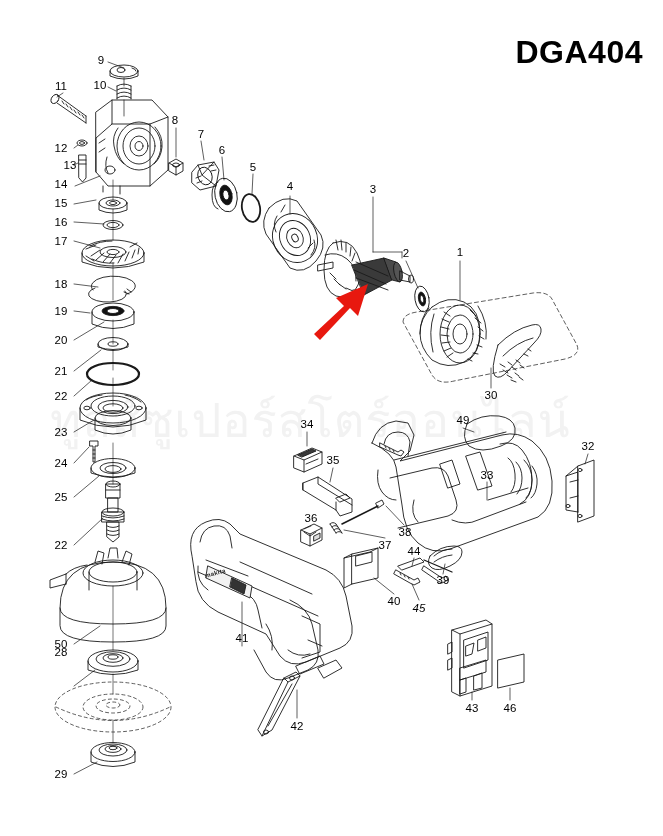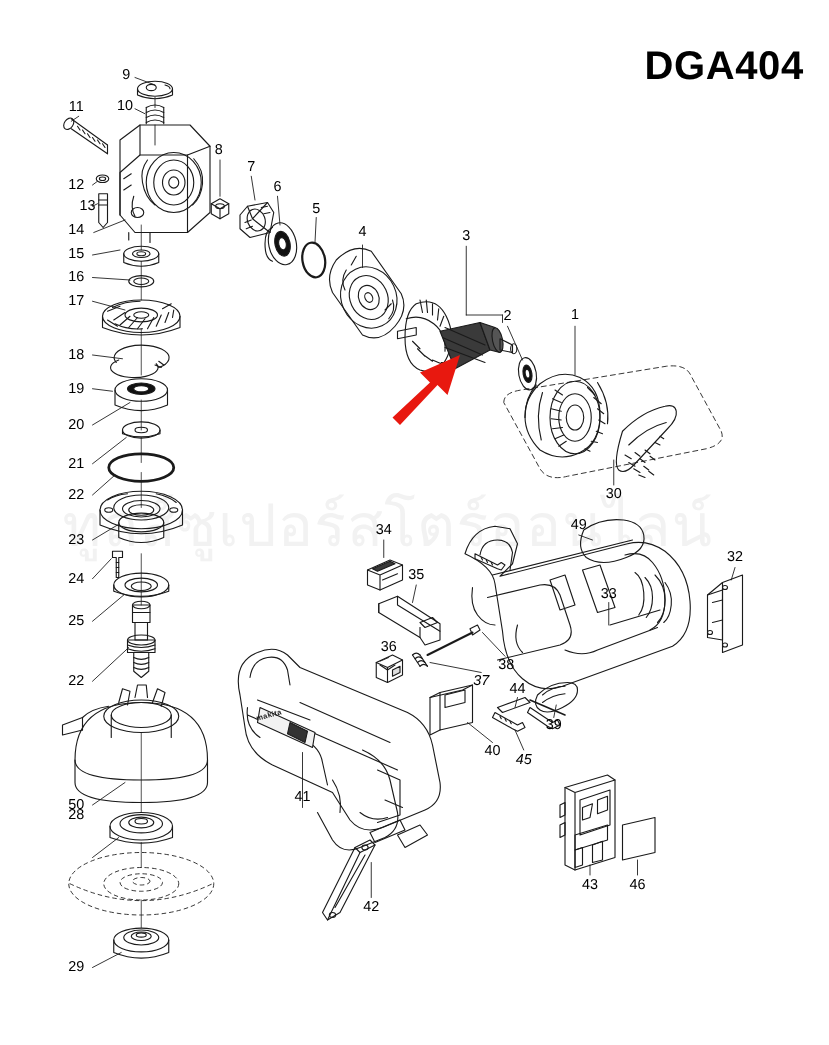--- a/index.html
+++ b/index.html
@@ -579,21 +579,21 @@
       <div class="callout" style="left: 61px; top: 644px;">50</div>
       <div class="callout" style="left: 61px; top: 652px;">28</div>
       <div class="callout" style="left: 61px; top: 774px;">29</div>
       <div class="callout" style="left: 491px; top: 395px;">30</div>
       <div class="callout" style="left: 463px; top: 420px;">49</div>
       <div class="callout" style="left: 588px; top: 446px;">32</div>
       <div class="callout" style="left: 487px; top: 475px;">33</div>
       <div class="callout" style="left: 307px; top: 424px;">34</div>
       <div class="callout" style="left: 333px; top: 460px;">35</div>
       <div class="callout" style="left: 311px; top: 518px;">36</div>
-      <div class="callout" style="left: 385px; top: 545px; font-style: italic;">37</div>
+      <div class="callout" style="left: 385px; top: 545px;">37</div>
       <div class="callout" style="left: 405px; top: 532px;">38</div>
       <div class="callout" style="left: 443px; top: 580px;">39</div>
       <div class="callout" style="left: 394px; top: 601px;">40</div>
       <div class="callout" style="left: 242px; top: 638px;">41</div>
       <div class="callout" style="left: 297px; top: 726px;">42</div>
       <div class="callout" style="left: 472px; top: 708px;">43</div>
       <div class="callout" style="left: 414px; top: 551px;">44</div>
       <div class="callout" style="left: 419px; top: 608px; font-style: italic;">45</div>
       <div class="callout" style="left: 510px; top: 708px;">46</div>
     </div>

